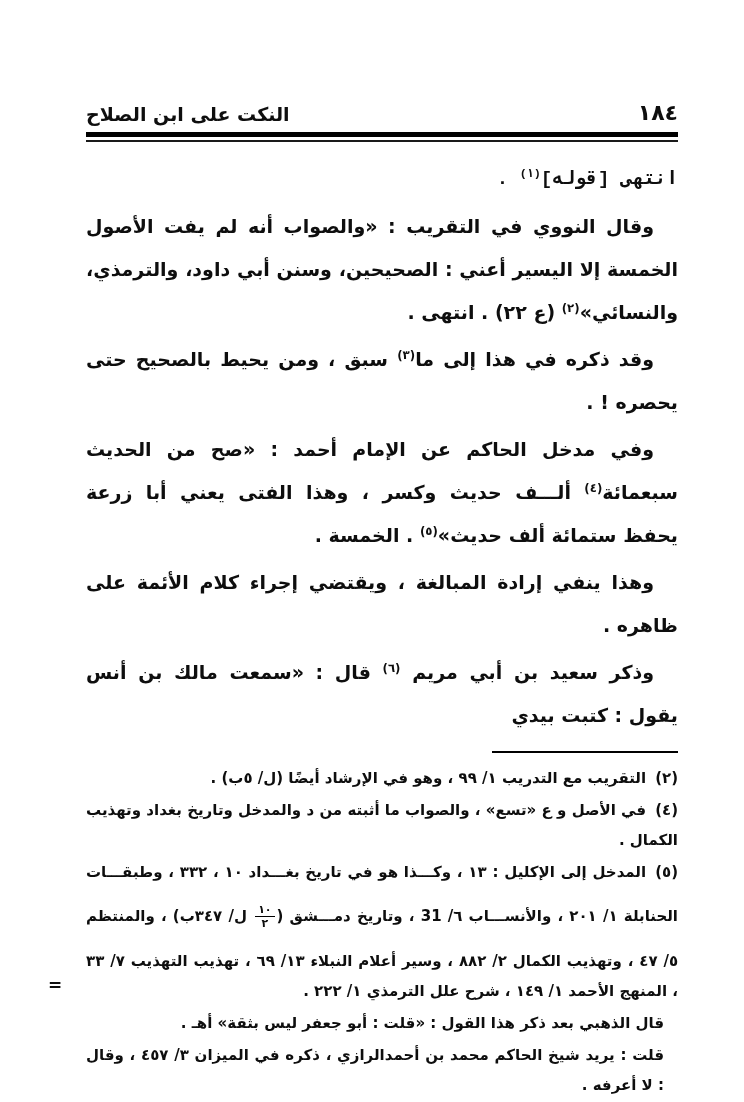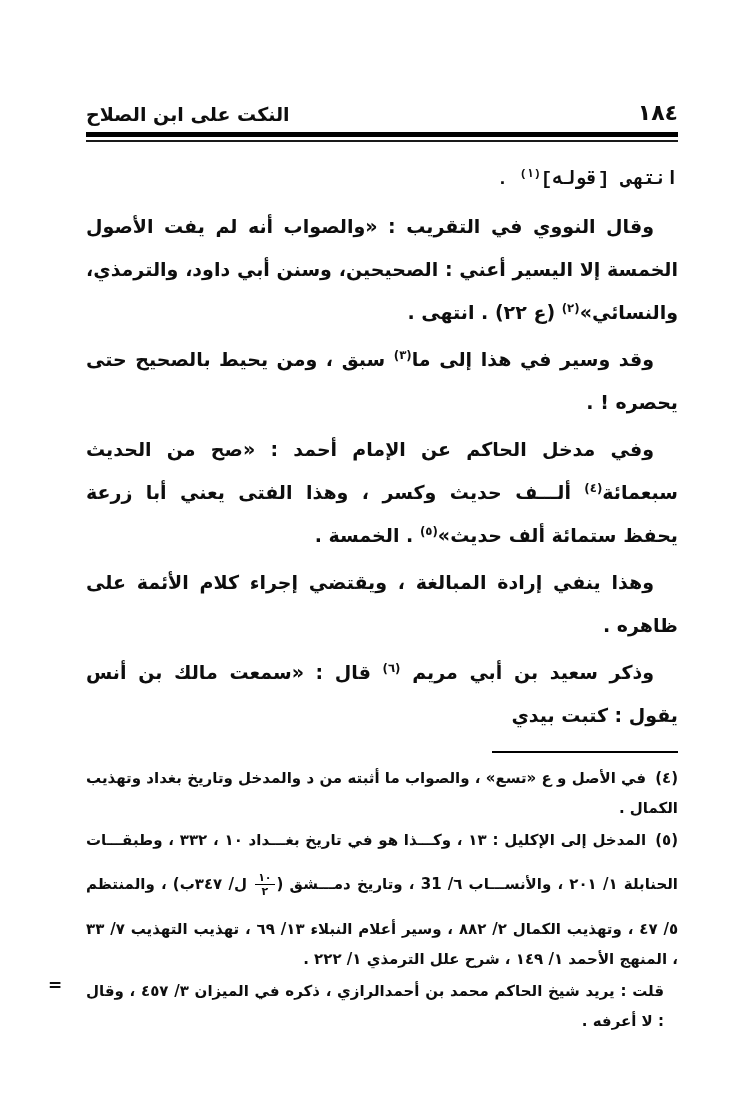--- a/index.html
+++ b/index.html
@@ -95,42 +95,44 @@
     <div class="header-rule">
       <div class="thick"></div>
       <div class="thin"></div>
     </div>
 
     <div class="body-text">
       <p class="flush"><span>انتهى [قوله]</span><sup class="fn-ref">(١)</sup><span> .</span></p>
 
       <p><span>وقال النووي في التقريب : «والصواب أنه لم يفت الأصول الخمسة إلا اليسير أعني : الصحيحين، وسنن أبي داود، والترمذي، والنسائي»</span><sup class="fn-ref">(٢)</sup><span> (ع ٢٢) . انتهى .</span></p>
 
-      <p><span>وقد وسير في هذا إلى ما</span><sup class="fn-ref">(٣)</sup><span> سبق ، ومن يحيط بالصحيح حتى يحصره ! .</span></p>
+      <p><span>وقد ذكره في هذا إلى ما</span><sup class="fn-ref">(٣)</sup><span> سبق ، ومن يحيط بالصحيح حتى يحصره ! .</span></p>
 
       <p><span>وفي مدخل الحاكم عن الإمام أحمد : «صح من الحديث سبعمائة</span><sup class="fn-ref">(٤)</sup><span> ألـــف حديث وكسر ، وهذا الفتى يعني أبا زرعة يحفظ ستمائة ألف حديث»</span><sup class="fn-ref">(٥)</sup><span> . الخمسة .</span></p>
 
       <p><span>وهذا ينفي إرادة المبالغة ، ويقتضي إجراء كلام الأئمة على ظاهره .</span></p>
 
       <p><span>وذكر سعيد بن أبي مريم </span><sup class="fn-ref">(٦)</sup><span> قال : «سمعت مالك بن أنس يقول : كتبت بيدي</span></p>
     </div>
 
     <div class="fn-separator"></div>
 
     <div class="footnotes">
 
+      <p><span class="fn-num">(٢)</span><span>التقريب مع التدريب ١/ ٩٩ ، وهو في الإرشاد أيضًا (ل/ ٥ب) .</span></p>
 
 
       <p><span class="fn-num">(٤)</span><span>في الأصل و ع «تسع» ، والصواب ما أثبته من د والمدخل وتاريخ بغداد وتهذيب الكمال .</span></p>
 
       <p><span class="fn-num">(٥)</span><span>المدخل إلى الإكليل : ١٣ ، وكـــذا هو في تاريخ بغـــداد ١٠ ، ٣٣٢ ، وطبقـــات الحنابلة ١/ ٢٠١ ، والأنســـاب ٦/ 31 ، وتاريخ دمـــشق (</span><span class="frac">
             <span class="top">١٠</span>
             <span class="bottom">٢</span>
           </span><span> ل/ ٣٤٧ب) ، والمنتظم ٥/ ٤٧ ، وتهذيب الكمال ٢/ ٨٨٢ ، وسير أعلام النبلاء ١٣/ ٦٩ ، تهذيب التهذيب ٧/ ٣٣ ، المنهج الأحمد ١/ ١٤٩ ، شرح علل الترمذي ١/ ٢٢٢ .</span></p>
 
+      <p class="cont"><span>قال الذهبي بعد ذكر هذا القول : «قلت : أبو جعفر ليس بثقة» أهـ .</span></p>
 
       <p class="cont"><span>قلت : يريد شيخ الحاكم محمد بن أحمدالرازي ، ذكره في الميزان ٣/ ٤٥٧ ، وقال : لا أعرفه .</span></p>
 
     </div>
   </div>
 
   <div class="continuation-mark">=</div>
 </div>
 
 </body></html>

